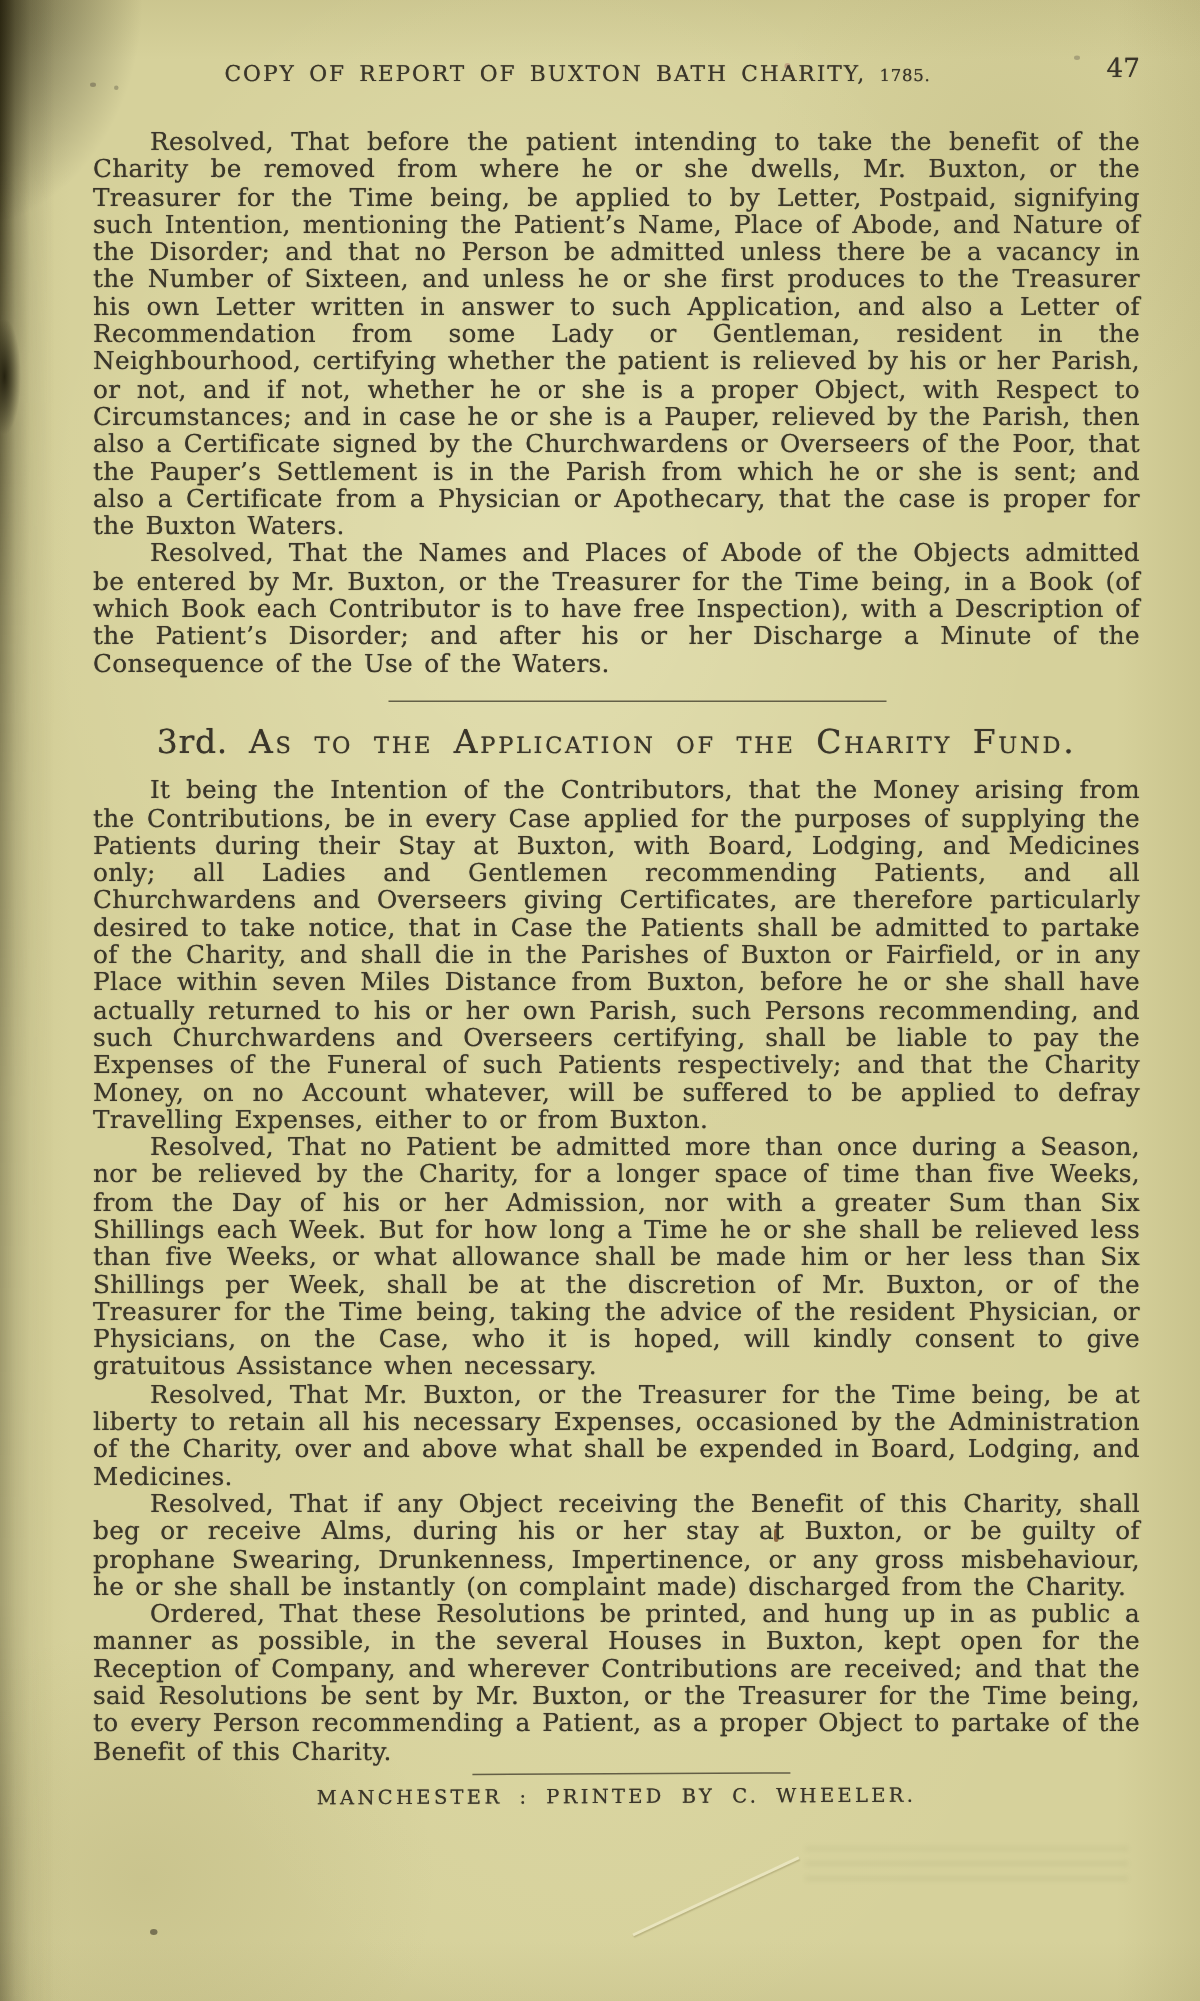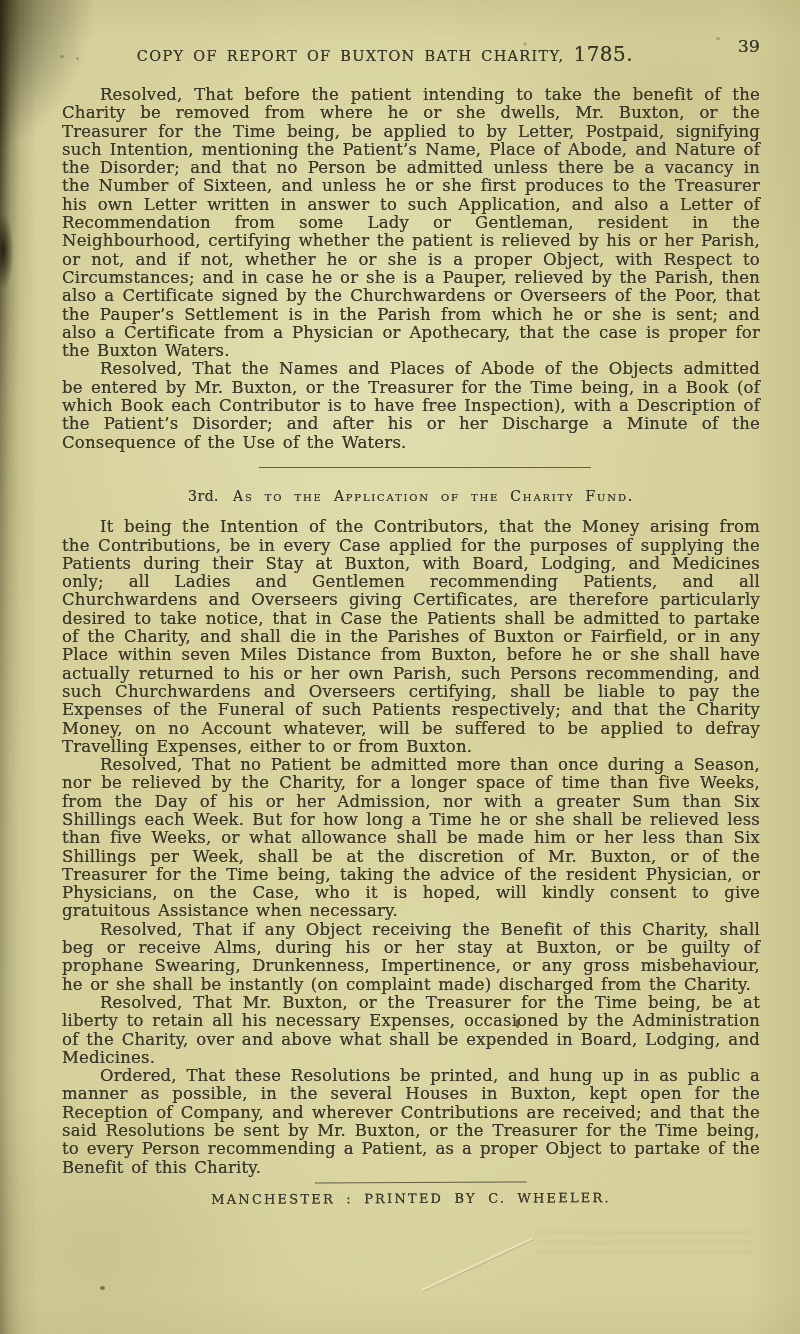--- a/index.html
+++ b/index.html
@@ -55,42 +55,42 @@
 
   
   .page-content { position:absolute; left:62px; top:0; width:698px; }
 
   .running-header { position:relative; margin-top:42px; height:22px; }
   .running-title {
     text-align:center; font-size:14.5px; letter-spacing:1.3px; word-spacing:3px;
     transform:translateX(-26px); white-space:nowrap;
     text-shadow:0 0 0.5px rgba(59,54,42,0.8);
   }
-  .running-title .year { font-size:20px; letter-spacing:0.5px; }
+  .running-title .year { font-size:11px; letter-spacing:0.5px; }
   .page-number {
     position:absolute; right:0; top:-6px; font-size:17.5px;
     text-shadow:0 0 0.5px rgba(59,54,42,0.8);
   }
 
   .body-text {
     margin-top:22px;
     font-size:16.5px; line-height:18.3px;
     text-align:justify; letter-spacing:0.2px; word-spacing:2px;
     text-shadow:0 0 0.55px rgba(59,54,42,0.75);
   }
   .body-text p { margin:0; text-indent:38px; }
 
   .section-divider-rule {
     border:none; border-top:1.6px solid #4e4936;
     width:332px; margin:15px auto 0; transform:translateX(14px);
     opacity:.85;
   }
   .section-heading {
     margin:19px 0 13px; text-align:center; font-weight:normal;
-    font-size:14px; text-shadow:0 0 0.55px rgba(59,54,42,0.8);
+    font-size:22px; text-shadow:0 0 0.55px rgba(59,54,42,0.8);
   }
   .section-heading .heading-number { letter-spacing:0.5px; margin-right:14px; }
   .section-heading .heading-title { font-variant:small-caps; letter-spacing:1.8px; word-spacing:5px; }
 
   .page-footer { transform:rotate(-0.25deg); }
   .footer-rule {
     border:none; border-top:1.4px solid #4e4936;
     width:212px; margin:5px auto 0; transform:translateX(10px);
     opacity:.85;
   }
@@ -115,38 +115,38 @@
 <div class="scratch-mark"></div>
 <div class="bleedthrough"></div>
 
 <div class="page-content">
 
   <div class="running-header">
     <div class="running-title">
       <span>COPY OF REPORT OF BUXTON BATH CHARITY,</span>
       <span class="year">1785.</span>
     </div>
-    <div class="page-number">39</div>
+    <div class="page-number">47</div>
   </div>
 
   <div class="body-text">
 
     <p>Resolved, That before the patient intending to take the benefit of the Charity be removed from where he or she dwells, Mr. Buxton, or the Treasurer for the Time being, be applied to by Letter, Postpaid, signifying such Intention, mentioning the Patient’s Name, Place of Abode, and Nature of the Disorder; and that no Person be admitted unless there be a vacancy in the Number of Sixteen, and unless he or she first produces to the Treasurer his own Letter written in answer to such Application, and also a Letter of Recommendation from some Lady or Gentleman, resident in the Neighbourhood, certifying whether the patient is relieved by his or her Parish, or not, and if not, whether he or she is a proper Object, with Respect to Circumstances; and in case he or she is a Pauper, relieved by the Parish, then also a Certificate signed by the Churchwardens or Overseers of the Poor, that the Pauper’s Settlement is in the Parish from which he or she is sent; and also a Certificate from a Physician or Apothecary, that the case is proper for the Buxton Waters.</p>
     <p>Resolved, That the Names and Places of Abode of the Objects admitted be entered by Mr. Buxton, or the Treasurer for the Time being, in a Book (of which Book each Contributor is to have free Inspection), with a Description of the Patient’s Disorder; and after his or her Discharge a Minute of the Consequence of the Use of the Waters.</p>
 
     <hr class="section-divider-rule">
 
     <h2 class="section-heading">
       <span class="heading-number">3rd.</span><span class="heading-title">As to the Application of the Charity Fund.</span>
     </h2>
 
     <p>It being the Intention of the Contributors, that the Money arising from the Contributions, be in every Case applied for the purposes of supplying the Patients during their Stay at Buxton, with Board, Lodging, and Medicines only; all Ladies and Gentlemen recommending Patients, and all Churchwardens and Overseers giving Certificates, are therefore particularly desired to take notice, that in Case the Patients shall be admitted to partake of the Charity, and shall die in the Parishes of Buxton or Fairfield, or in any Place within seven Miles Distance from Buxton, before he or she shall have actually returned to his or her own Parish, such Persons recommending, and such Churchwardens and Overseers certifying, shall be liable to pay the Expenses of the Funeral of such Patients respectively; and that the Charity Money, on no Account whatever, will be suffered to be applied to defray Travelling Expenses, either to or from Buxton.</p>
     <p>Resolved, That no Patient be admitted more than once during a Season, nor be relieved by the Charity, for a longer space of time than five Weeks, from the Day of his or her Admission, nor with a greater Sum than Six Shillings each Week. But for how long a Time he or she shall be relieved less than five Weeks, or what allowance shall be made him or her less than Six Shillings per Week, shall be at the discretion of Mr. Buxton, or of the Treasurer for the Time being, taking the advice of the resident Physician, or Physicians, on the Case, who it is hoped, will kindly consent to give gratuitous Assistance when necessary.</p>
+    <p>Resolved, That Mr. Buxton, or the Treasurer for the Time being, be at liberty to retain all his necessary Expenses, occasioned by the Administration of the Charity, over and above what shall be expended in Board, Lodging, and Medicines.</p>
     <p>Resolved, That if any Object receiving the Benefit of this Charity, shall beg or receive Alms, during his or her stay at Buxton, or be guilty of prophane Swearing, Drunkenness, Impertinence, or any gross misbehaviour, he or she shall be instantly (on complaint made) discharged from the Charity.</p>
-    <p>Resolved, That Mr. Buxton, or the Treasurer for the Time being, be at liberty to retain all his necessary Expenses, occasioned by the Administration of the Charity, over and above what shall be expended in Board, Lodging, and Medicines.</p>
     <p>Ordered, That these Resolutions be printed, and hung up in as public a manner as possible, in the several Houses in Buxton, kept open for the Reception of Company, and wherever Contributions are received; and that the said Resolutions be sent by Mr. Buxton, or the Treasurer for the Time being, to every Person recommending a Patient, as a proper Object to partake of the Benefit of this Charity.</p>
 
     <div class="page-footer">
       <hr class="footer-rule">
       <div class="imprint">MANCHESTER : PRINTED BY C. WHEELER.</div>
     </div>
 
   </div>
 </div>
 

